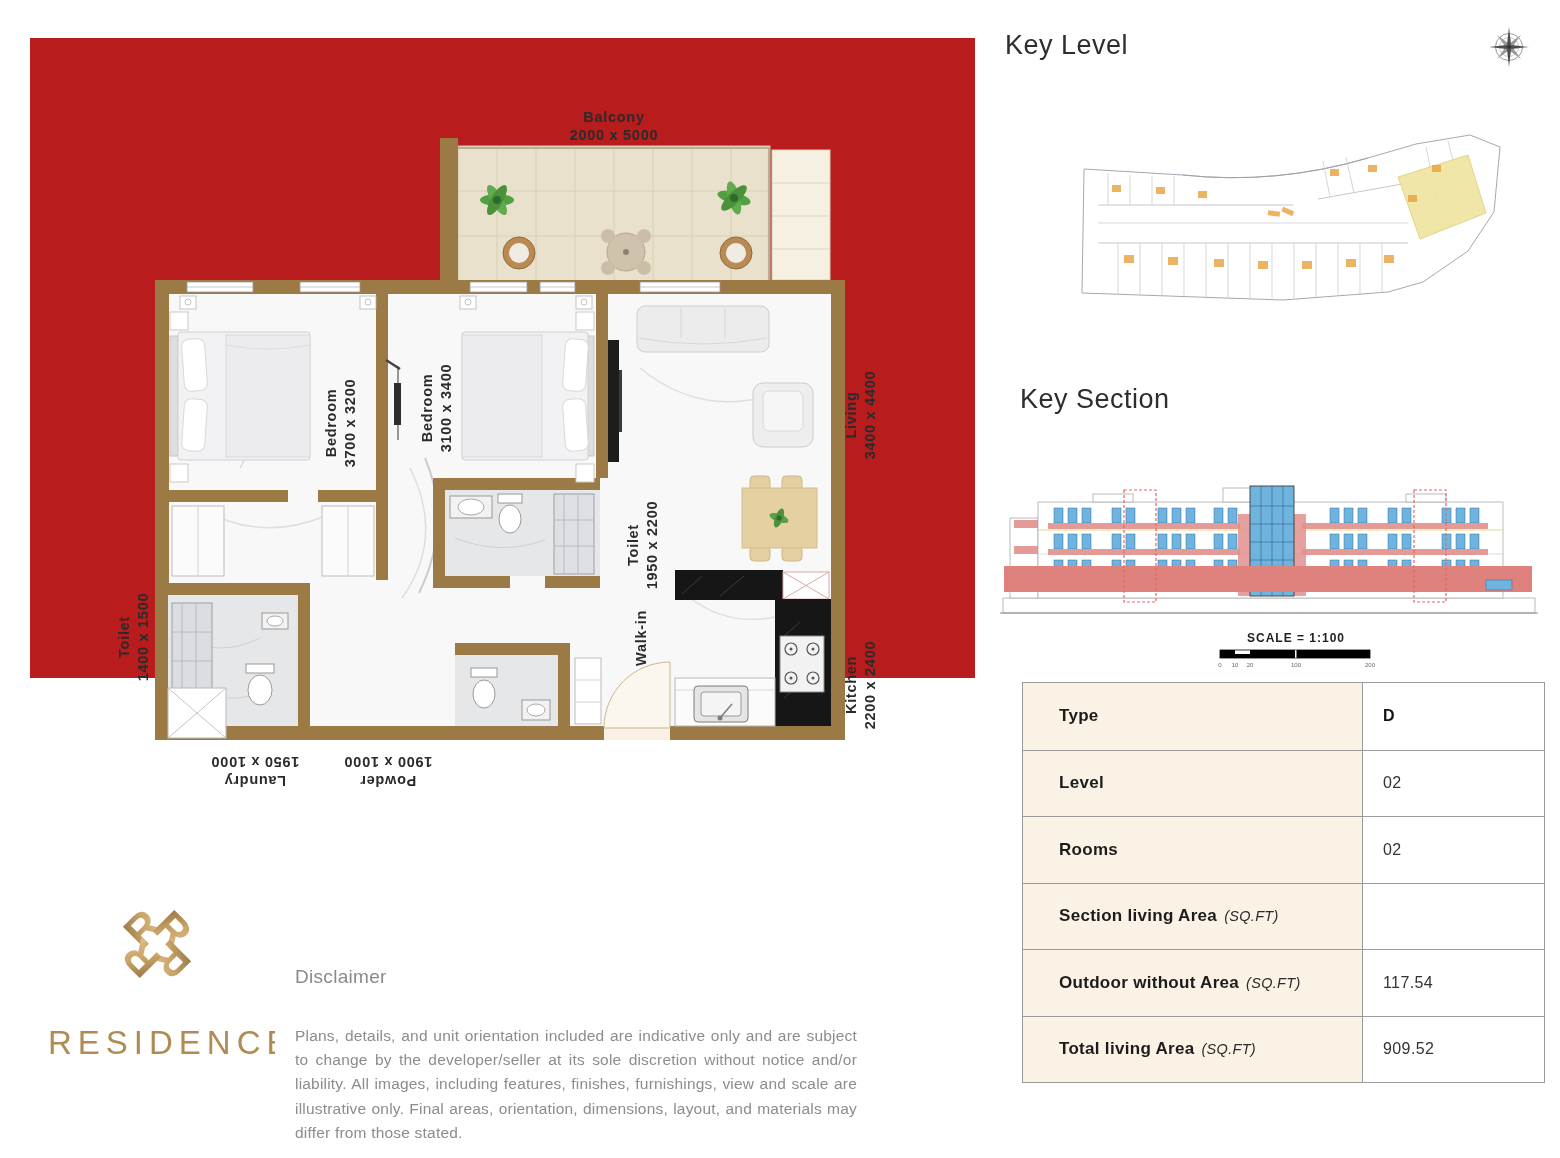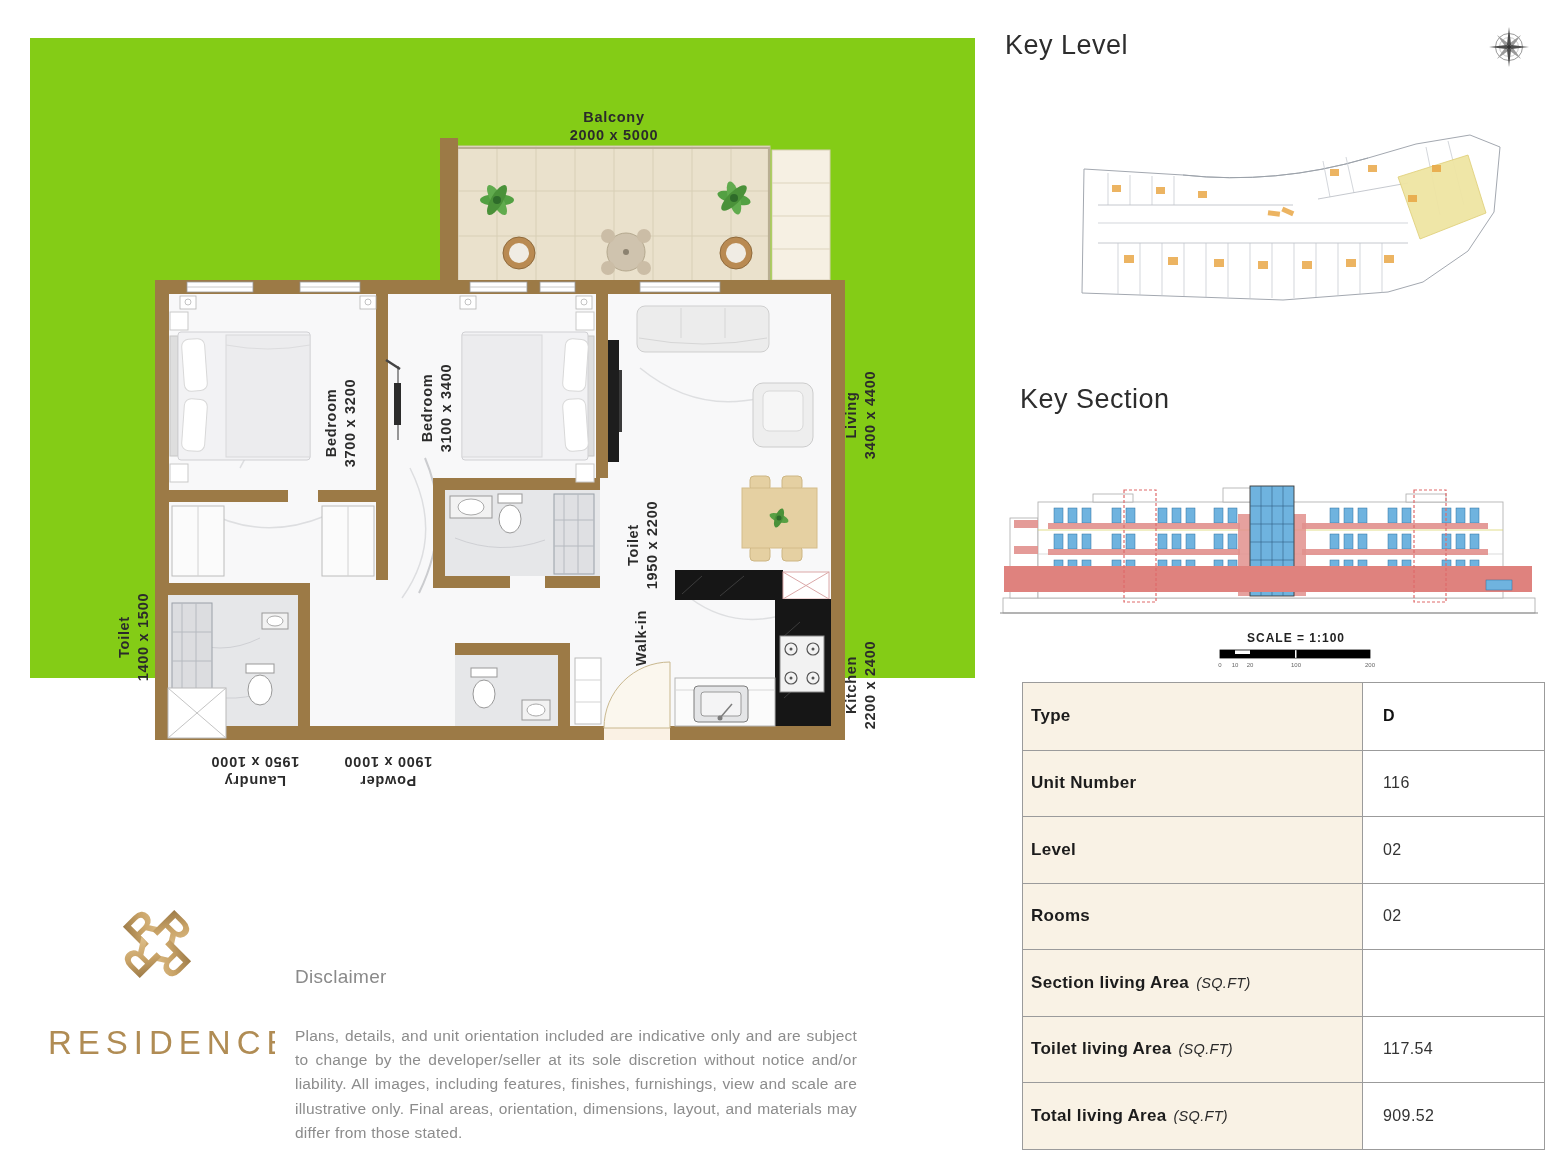--- a/index.html
+++ b/index.html
@@ -1,36 +1,36 @@
 <!DOCTYPE html>
 <html><head>
 <meta charset="utf-8">
 <style>
   * { margin:0; padding:0; box-sizing:border-box; }
   html,body { width:1560px; height:1158px; background:#ffffff; font-family:"Liberation Sans", sans-serif; overflow:hidden; }
   #stage { position:relative; width:1560px; height:1158px; background:#ffffff; }
 
   
-  .panel { position:absolute; left:30px; top:38px; width:945px; height:640px; background:#84cc16; }
+  .panel { position:absolute; left:30px; top:38px; width:945px; height:640px; background:#b91c1c; }
   .panel svg { position:absolute; left:0; top:0; }
 
   
   .h-keyplan { position:absolute; left:1005px; top:30px; font-size:27px; color:#2d2d2d; letter-spacing:.5px; font-weight:500; }
   .h-keysection { position:absolute; left:1020px; top:384px; font-size:27px; color:#2d2d2d; letter-spacing:.5px; font-weight:500; }
 
   .compass { position:absolute; left:1486px; top:24px; }
   .keyplan-svg { position:absolute; left:1068px; top:95px; }
   .keysection-svg { position:absolute; left:998px; top:460px; }
   .scalebar-svg { position:absolute; left:1208px; top:628px; }
 
   
   .table { position:absolute; left:1022px; top:682px; width:523px; border:1px solid #9b9b9b; background:#fff; }
   .trow { display:flex; height:66.5px; border-top:1px solid #9b9b9b; }
   .trow:first-child { border-top:none; }
-  .tlabel { width:340px; background:#F9F2E5; border-right:1px solid #9b9b9b; display:flex; align-items:center; padding-left:8px; }
+  .tlabel { width:340px; background:#F9F2E5; border-right:1px solid #9b9b9b; display:flex; align-items:center; padding-left:36px; }
   .lmain { font-size:17px; font-weight:700; color:#1c1c1c; letter-spacing:.3px; }
   .lsuffix { font-size:14.5px; font-weight:400; color:#2b2b2b; margin-left:7px; letter-spacing:.3px;font-style:italic; }
   .lsuffix:empty { display:none; }
   .tvalue { flex:1; display:flex; align-items:center; padding-left:20px; font-size:16px; color:#333; letter-spacing:.4px; }
   .tvalue.bold { font-weight:700; color:#111; }
 
   
   .logo-svg { position:absolute; left:40px; top:872px; }
   .disclaimer { position:absolute; left:295px; top:966px; width:562px; color:#8c8c8c; }
   .disclaimer h3 { font-size:19px; font-weight:400; color:#8a8a8a; margin-bottom:12px; letter-spacing:.3px; }
@@ -533,45 +533,39 @@
 
   <div class="table">
     <div class="trow">
       <div class="tlabel">
           <span class="lmain">Type</span>
         </div>
       <div class="tvalue bold">D</div>
     </div>
     <div class="trow">
       <div class="tlabel">
-          <span class="lmain">Unit Number</span>
-        </div>
-      <div class="tvalue">116</div>
-    </div>
-    <div class="trow">
-      <div class="tlabel">
           <span class="lmain">Level</span>
         </div>
       <div class="tvalue">02</div>
     </div>
     <div class="trow">
       <div class="tlabel">
           <span class="lmain">Rooms</span>
         </div>
       <div class="tvalue">02</div>
     </div>
     <div class="trow">
       <div class="tlabel">
           <span class="lmain">Section living Area</span>
           <span class="lsuffix">(SQ.FT)</span>
         </div>
     </div>
     <div class="trow">
       <div class="tlabel">
-          <span class="lmain">Toilet living Area</span>
+          <span class="lmain">Outdoor without Area</span>
           <span class="lsuffix">(SQ.FT)</span>
         </div>
       <div class="tvalue">117.54</div>
     </div>
     <div class="trow">
       <div class="tlabel">
           <span class="lmain">Total living Area</span>
           <span class="lsuffix">(SQ.FT)</span>
         </div>
       <div class="tvalue">909.52</div>

